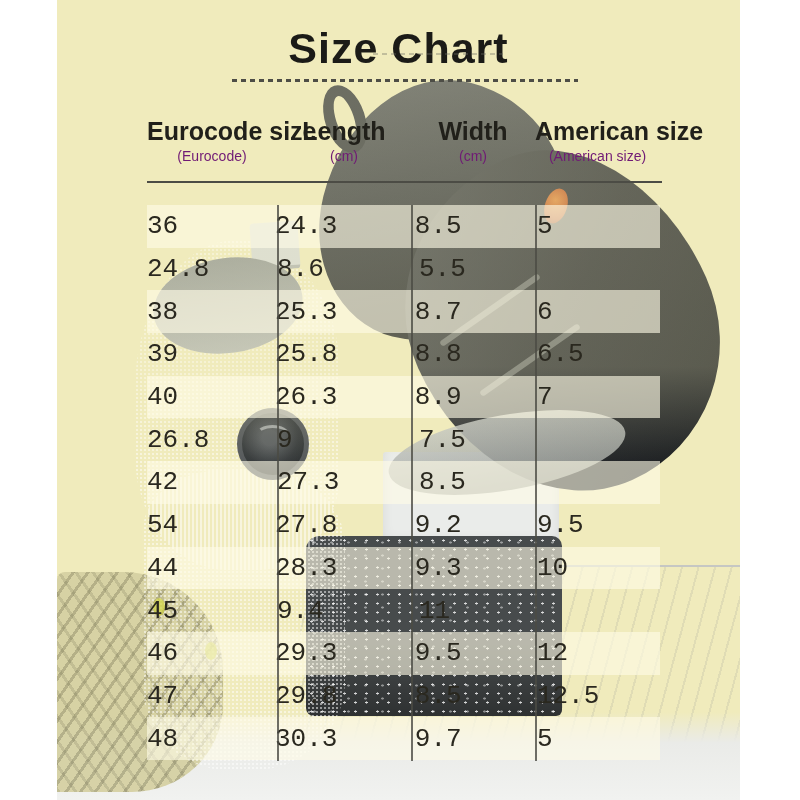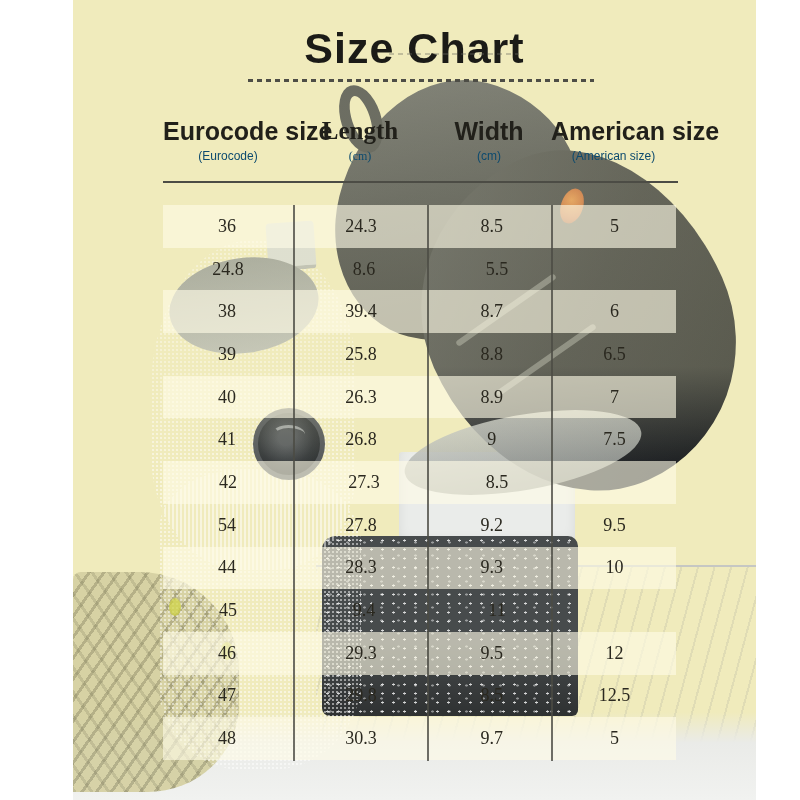--- a/index.html
+++ b/index.html
@@ -1,18 +1,18 @@
 <!DOCTYPE html>
 <html><head>
 <meta charset="utf-8">
 <style>
   html,body{margin:0;padding:0;background:#ffffff;}
   .stage{position:relative;width:800px;height:800px;background:#ffffff;overflow:hidden;
          font-family:"Liberation Sans",sans-serif;}
-  .poster{position:absolute;left:57px;top:0;width:683px;height:800px;background:#f0ebbc;overflow:hidden;margin-left:16px;}
+  .poster{position:absolute;left:57px;top:0;width:683px;height:800px;background:#f0ebbc;overflow:hidden;}
 
   
   .ph{position:absolute;}
   .floor{left:243px;top:565px;width:440px;height:235px;
          background:linear-gradient(180deg,#e2e3e0,#ecedea 55%,#f0f1ee);
          border-top:2px solid #c6c7c3;
          background-image:repeating-linear-gradient(105deg,rgba(150,152,148,.18) 0 2px,transparent 2px 16px);}
   .floor2{left:0;top:712px;width:683px;height:88px;
           background:linear-gradient(180deg,rgba(236,237,235,0),#eaebe8 35%,#f1f2f0);}
   .whitebox{left:326px;top:452px;width:176px;height:96px;background:#eaecea;border-radius:3px;
@@ -71,29 +71,29 @@
 
   
   .title{position:absolute;left:0;top:24px;width:683px;text-align:center;
          font-size:43px;font-weight:bold;letter-spacing:1px;color:#1b1b17;}
   .titleDash{position:absolute;left:175px;top:79px;width:346px;height:3px;
              background:repeating-linear-gradient(90deg,#4d4d46 0 5px,transparent 5px 9px);}
   .artifactDash{position:absolute;left:316px;top:53px;width:130px;height:2px;opacity:.35;
                 background:repeating-linear-gradient(90deg,#6a6a60 0 5px,transparent 5px 9px);}
   .thead{position:absolute;left:90px;top:116px;width:513px;display:flex;}
   .hcell{text-align:center;white-space:nowrap;}
-  .hcell:nth-child(1){width:130px;} .hcell:nth-child(2){width:134px;font-family:Liberation Serif, serif;}
+  .hcell:nth-child(1){width:130px;} .hcell:nth-child(2){width:134px;}
   .hcell:nth-child(3){width:124px;} .hcell:nth-child(4){width:125px;}
   .hlabel{font-size:25px;font-weight:bold;color:#21201a;line-height:30px;}
-  .hsub{font-size:12px;color:#0c4a6e;line-height:20px;text-align:center;}
+  .hsub{font-size:14px;color:#701a75;line-height:20px;text-align:center;}
   .headLine{position:absolute;left:90px;top:181px;width:515px;height:2px;background:#4c4c45;}
   .tbody{position:absolute;left:90px;top:205px;width:513px;}
   .trow{display:flex;height:42.7px;align-items:center;}
   .trow.band{background:rgba(255,252,230,.62);}
-  .tcell{text-align:center;font-family:Liberation Serif, serif;font-size:18px;color:#2a281f;}
+  .tcell{text-align:left;font-family:Liberation Mono, monospace;font-size:26px;color:#2a281f;}
   .tcell:nth-child(1){width:130px;} .tcell:nth-child(2){width:142px;}
   .tcell:nth-child(3){width:124px;} .tcell:nth-child(4){width:125px;}
   .vline{position:absolute;top:205px;width:2px;height:556px;background:rgba(75,75,68,.8);}
   .vl1{left:220px;} .vl2{left:354px;} .vl3{left:478px;}
 </style>
 </head>
 <body>
 
 <div class="stage">
   <div class="poster">
@@ -150,38 +150,37 @@
           <div class="tcell">8.5</div>
           <div class="tcell">5</div>
         </div>
         <div class="trow">
           <div class="tcell">24.8</div>
           <div class="tcell">8.6</div>
           <div class="tcell">5.5</div>
         </div>
         <div class="trow band">
           <div class="tcell">38</div>
-          <div class="tcell">39.4</div>
+          <div class="tcell">25.3</div>
           <div class="tcell">8.7</div>
           <div class="tcell">6</div>
         </div>
         <div class="trow">
           <div class="tcell">39</div>
           <div class="tcell">25.8</div>
           <div class="tcell">8.8</div>
           <div class="tcell">6.5</div>
         </div>
         <div class="trow band">
           <div class="tcell">40</div>
           <div class="tcell">26.3</div>
           <div class="tcell">8.9</div>
           <div class="tcell">7</div>
         </div>
         <div class="trow">
-          <div class="tcell">41</div>
           <div class="tcell">26.8</div>
           <div class="tcell">9</div>
           <div class="tcell">7.5</div>
         </div>
         <div class="trow band">
           <div class="tcell">42</div>
           <div class="tcell">27.3</div>
           <div class="tcell">8.5</div>
         </div>
         <div class="trow">

